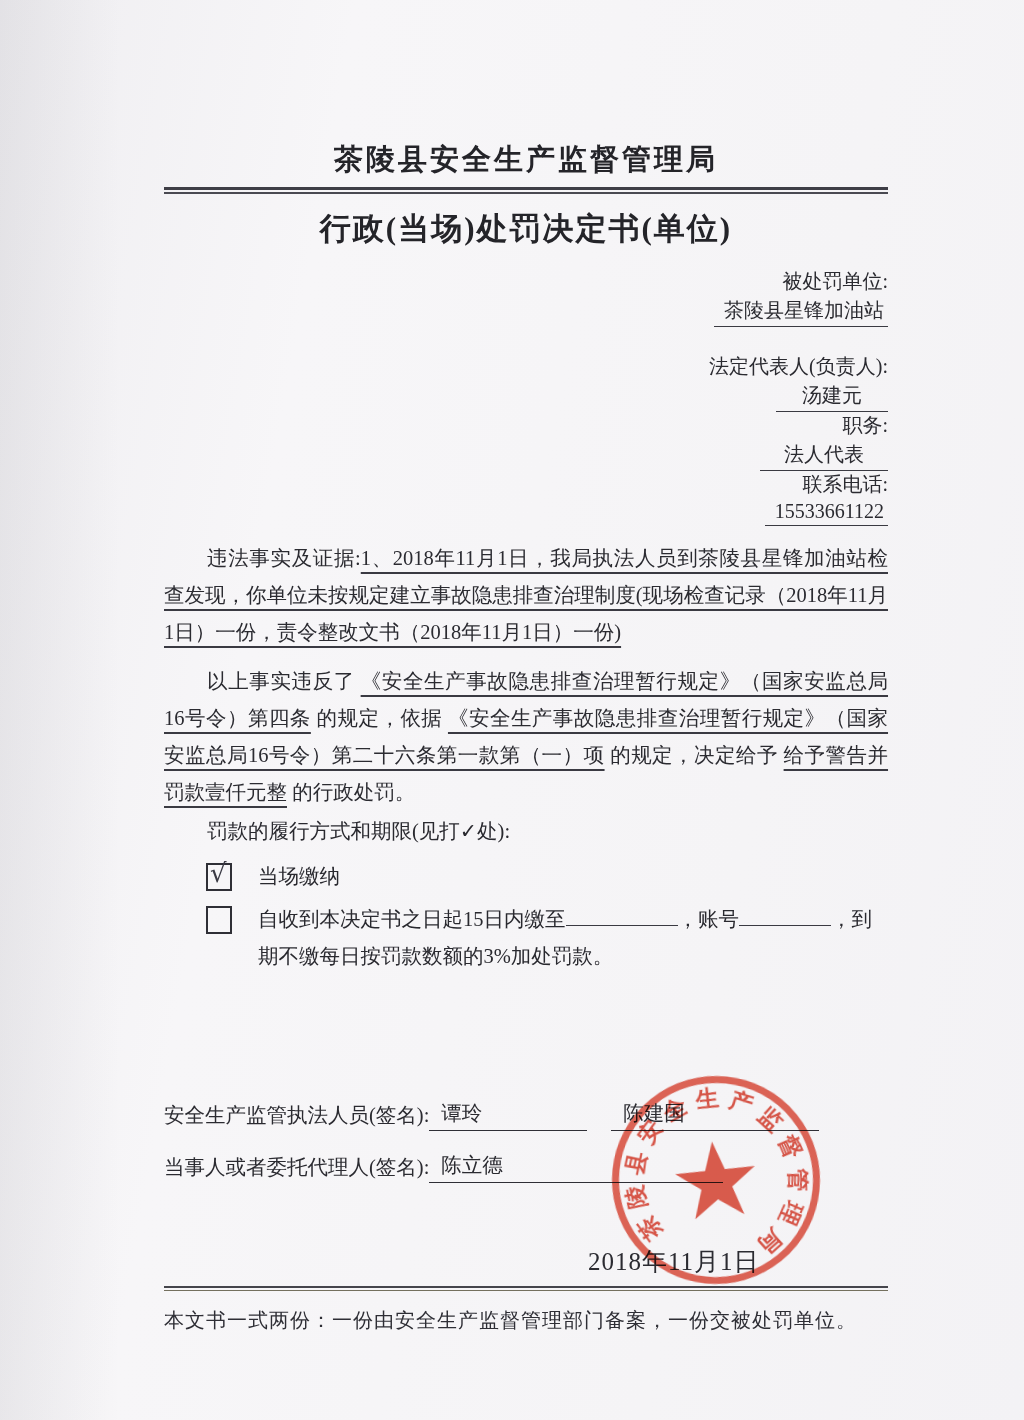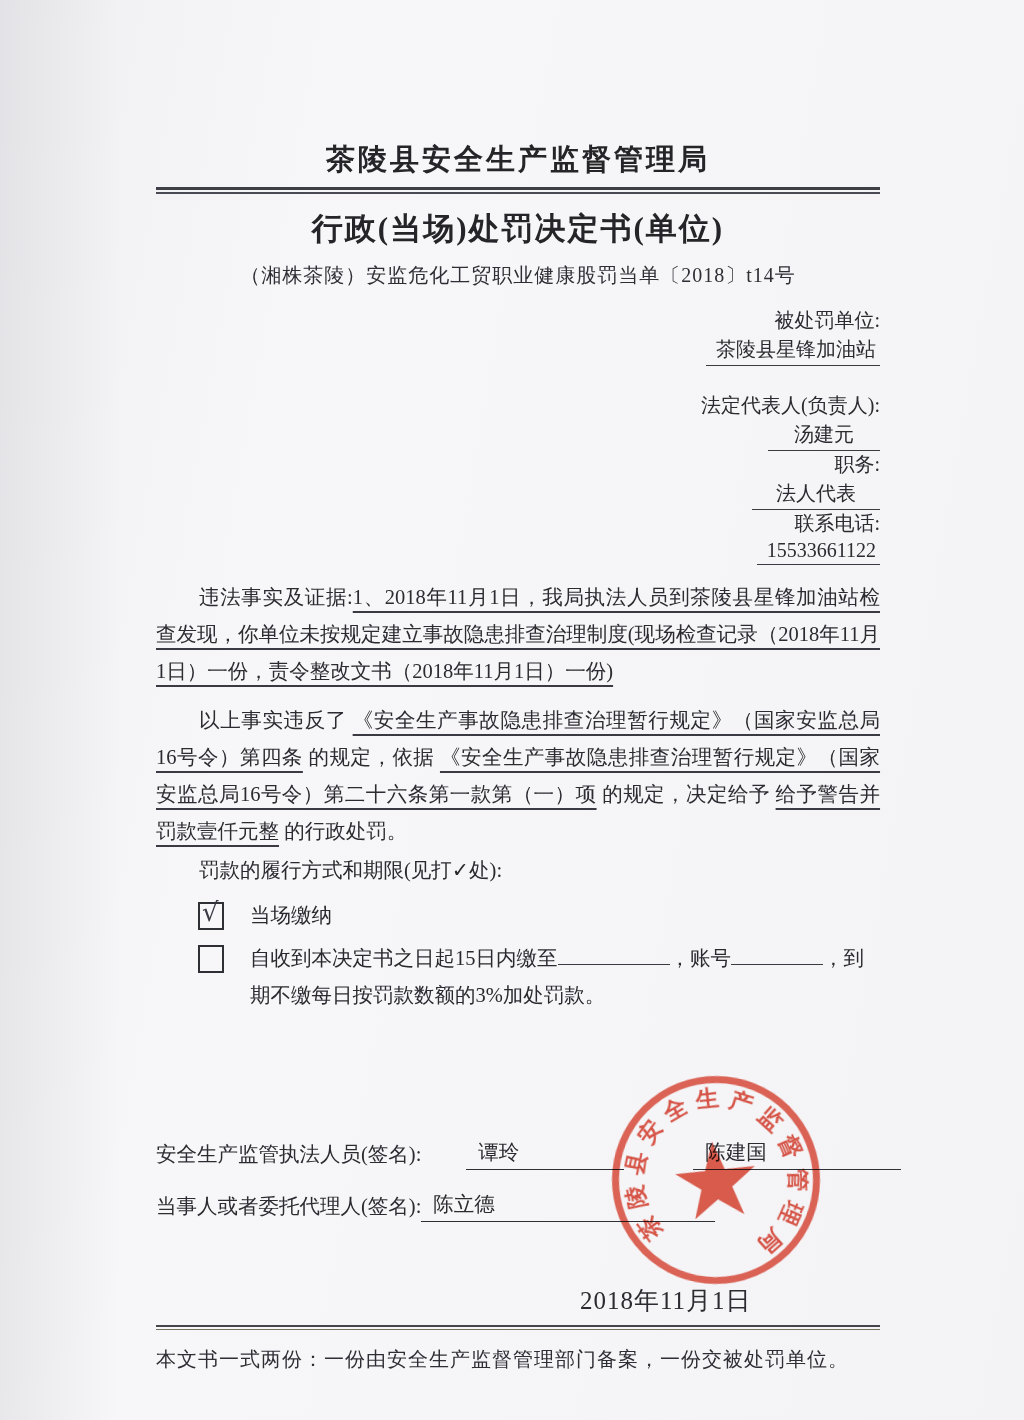--- a/index.html
+++ b/index.html
@@ -15,21 +15,21 @@
     background:linear-gradient(100deg,#efeef1 0%,#f7f6f8 28%,#f5f4f6 70%,#f3f2f5 100%);
     color:#29292f;
     overflow:hidden;
   }
   .edge-shade {
     position:absolute; left:0; top:0; width:120px; height:100%;
     background:linear-gradient(90deg,rgba(120,118,128,.10),rgba(120,118,128,0));
     pointer-events:none;
   }
   .content {
-    position:absolute; left:156px; top:0; width:724px;
+    position:absolute; left:164px; top:0; width:724px;
   }
   .agency-title {
     margin-top:140px;
     text-align:center;
     font-size:29px; font-weight:bold; letter-spacing:3px;
     color:#242429;
   }
   .double-rule {
     margin-top:7px; height:7px;
     border-top:3px solid #3e3e46;
@@ -100,21 +100,21 @@
     border-bottom:1.6px solid #3a3a42;
     height:1.05em; vertical-align:baseline;
   }
   .blank-account { width:112px; }
   .blank-number  { width:92px; }
   .appeal-para { margin-top:6px; }
   .sig-row {
     display:flex; align-items:flex-end;
     font-size:20.5px; white-space:nowrap; color:#2b2b31;
   }
-  .sig-row1 { margin-top:116px;gap:45px; }
+  .sig-row1 { margin-top:116px; }
   .sig-row2 { margin-top:20px; }
   .sig-line {
     border-bottom:1.8px solid #2f2f36;
     padding:0 4px 3px 12px;
     flex:0 0 auto;
   }
   .sig-tl  { width:158px;margin-top:8px; }
   .sig-cjg { width:208px; margin-left:24px; }
   .sig-cld { width:294px; }
   .date-line {
@@ -163,21 +163,20 @@
   <div class="edge-shade"></div>
 
   <div class="content">
 
     <div class="agency-title">茶陵县安全生产监督管理局</div>
 
     <div class="double-rule"></div>
 
     <div class="doc-title">行政(当场)处罚决定书(单位)</div>
 
-    <div class="doc-number">（湘株茶陵）安监危化工贸职业健康股罚当单〔2018〕t14号</div>
 
     <div class="field-row row-unit">
       <span class="lbl">被处罚单位:</span>
       <span class="fill">茶陵县星锋加油站</span>
     </div>
 
 
     <div class="field-row row-rep">
       <span class="lbl">法定代表人(负责人):</span>
       <span class="ufix w-rep">汤建元</span>

